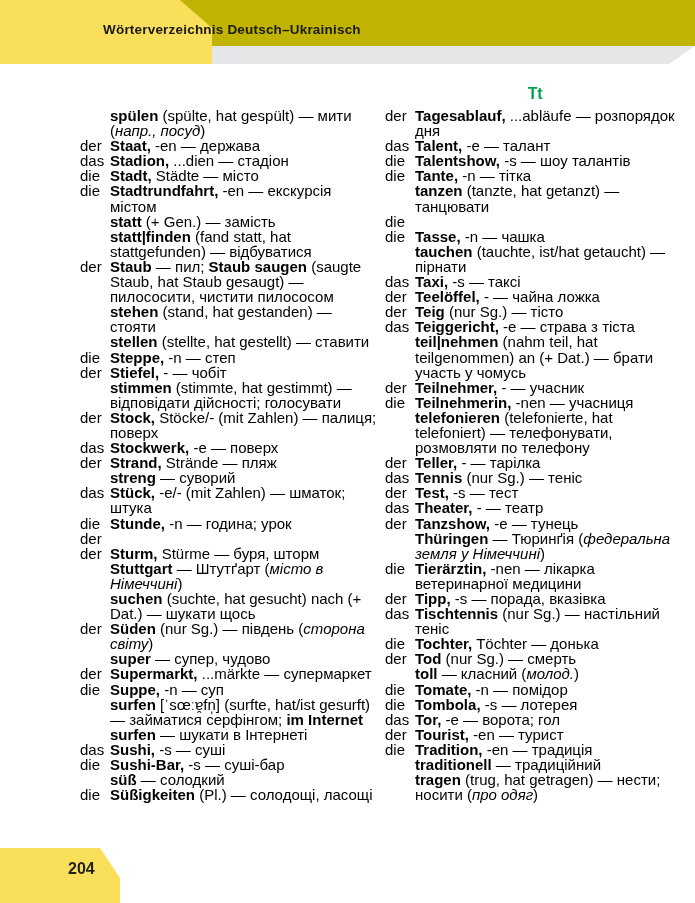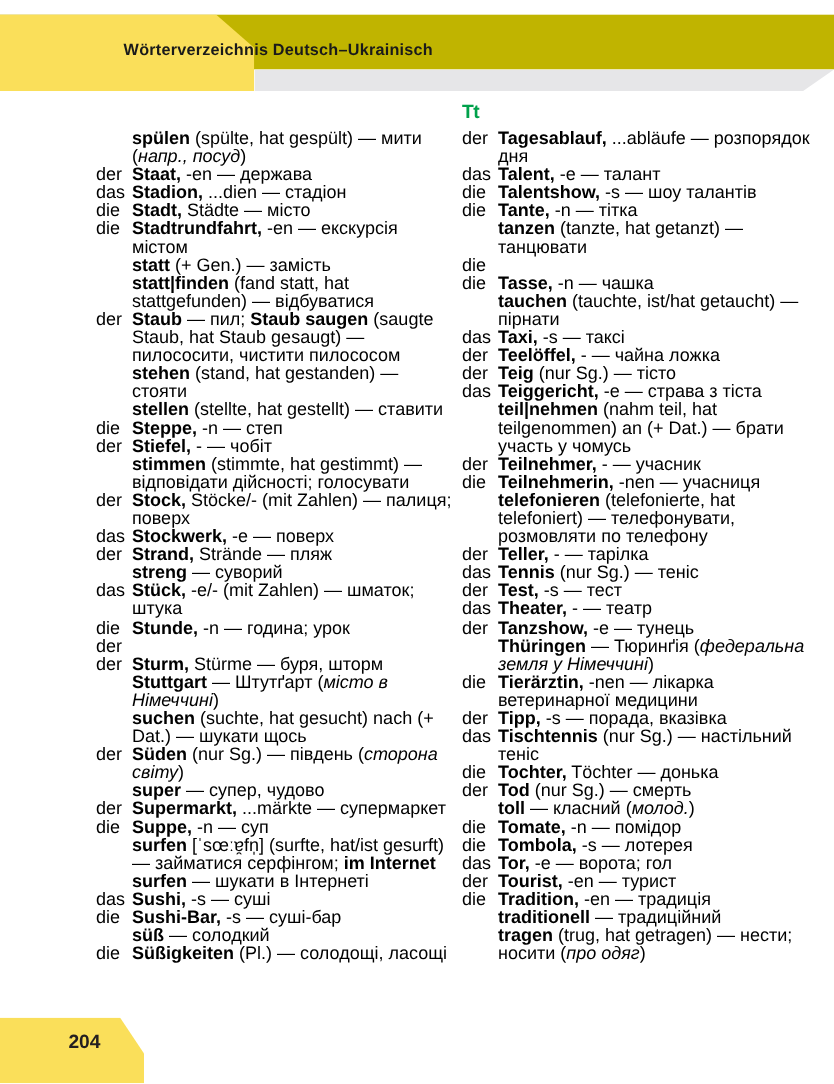--- a/index.html
+++ b/index.html
@@ -8,21 +8,21 @@
     background: #ffffff;
   }
   body {
     width: 695px; height: 903px;
     position: relative;
     overflow: hidden;
     font-family: "Liberation Sans", "DejaVu Sans", sans-serif;
   }
 
   
-  .header { position: absolute; left: 0; top: 12px; width: 663px; height: 64px; }
+  .header { position: absolute; left: 0; top: 0; width: 663px; height: 64px; }
 
   .header-olive {
     position: absolute; left: 0; top: 0; width: 695px; height: 46px;
     background: #c0b400;
     clip-path: polygon(0 0, 695px 0, 695px 46px, 0 46px);
   }
   .header-yellow {
     position: absolute; left: 0; top: 0; width: 212px; height: 64px;
     background: #fadf5a;
     clip-path: polygon(0 0, 180px 0, 212px 28px, 212px 64px, 0 64px);
@@ -39,35 +39,35 @@
     white-space: nowrap;
   }
 
   
   .page-tab {
     position: absolute; left: 0; top: 848px; width: 120px; height: 55px;
     background: #fadf5a;
     clip-path: polygon(0 0, 100px 0, 120px 30px, 120px 55px, 0 55px);
   }
   .page-number {
-    position: absolute; left: 57px; top: 860px;
+    position: absolute; left: 68px; top: 860px;
     font-size: 16px; font-weight: bold; color: #231f20;
   }
 
   
   .columns {
     position: absolute; left: 0; top: 86px; width: 695px;
     display: flex;
   }
   .col { position: relative; }
   .col-left  { width: 300px; margin-left: 80px; }
   .col-right { width: 300px; margin-left: 5px; }
 
   .section-letter {
-    text-align: left;
+    text-align: center;
     font-size: 16px;
     font-weight: bold;
     color: #00a14b;
     line-height: 1;
     margin: 0 0 5px 0;
     height: 17px;
     letter-spacing: -0.3px;
   }
 
   .entries { font-size: 15px; line-height: 15.1px; color: #000; }

